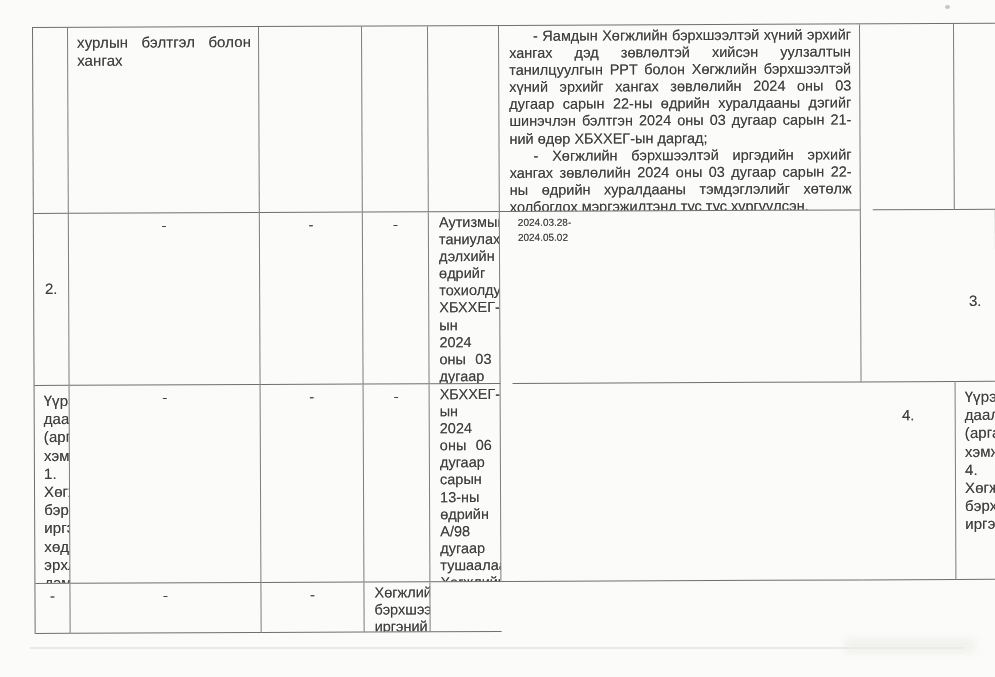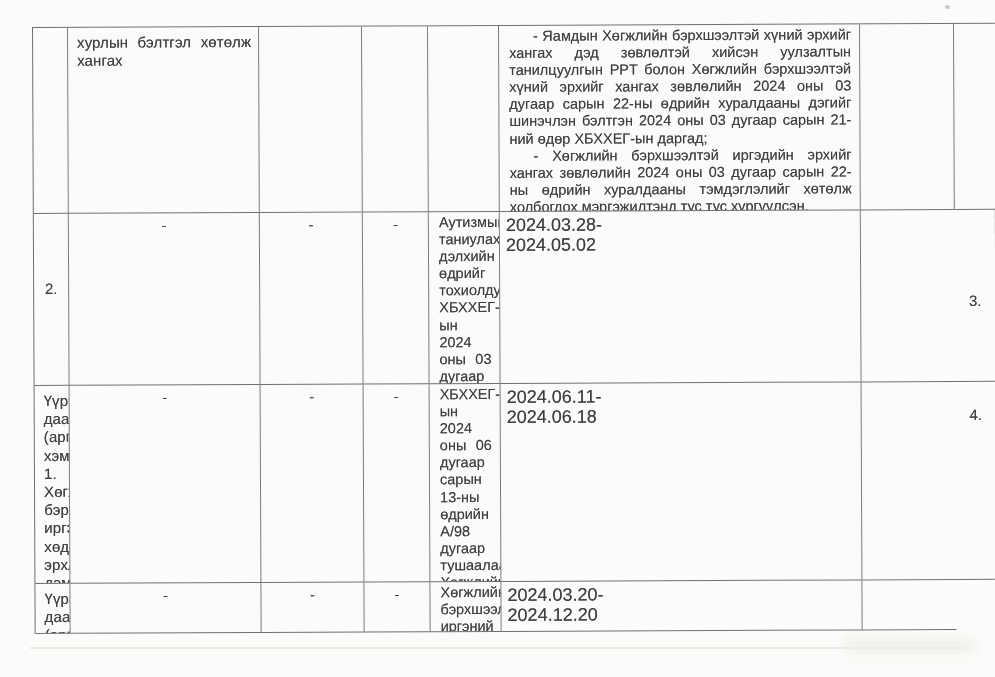--- a/index.html
+++ b/index.html
@@ -59,24 +59,25 @@
   }
   .cell.result {
     font-size: 14.5px;
     line-height: 17.1px;
     text-align: justify;
     padding: 2px 8px 0 10px;
   }
   .para { margin: 0; }
   .para.indent { text-indent: 24px; }
   .cell.period {
-    font-size: 18px;
-    line-height: 20px;
+    font-size: 10px;
+    line-height: 15px;
     padding: 3px 2px 0 6px;
     white-space: pre-line;
+    margin-left: 12px;
   }
   
   .artifact { position: absolute; pointer-events: none; }
   .dot {
     left: 945px; top: 5px; width: 5px; height: 4px;
     background: #b9b9b9; border-radius: 50%; opacity: .8;
   }
   .ghost-line {
     left: 30px; top: 647px; width: 935px; height: 2px;
     background: #d9d9d5; opacity: .5; filter: blur(.6px);
@@ -90,21 +91,21 @@
 <body>
 
 <div class="page">
 
   <div class="artifact dot"></div>
 
   <div class="sheet">
     <div class="table">
 
       <div class="cell num r1"></div>
-      <div class="cell task">хурлын бэлтгэл хөтөлж хангах</div>
+      <div class="cell task">хурлын бэлтгэл болон хангах</div>
       <div class="cell dash"></div>
       <div class="cell dash"></div>
       <div class="cell dash"></div>
       <div class="cell result">
         <p class="para indent">- Яамдын Хөгжлийн бэрхшээлтэй хүний эрхийг хангах дэд зөвлөлтэй хийсэн уулзалтын танилцуулгын PPT болон Хөгжлийн бэрхшээлтэй хүний эрхийг хангах зөвлөлийн 2024 оны 03 дугаар сарын 22-ны өдрийн хуралдааны дэгийг шинэчлэн бэлтгэн 2024 оны 03 дугаар сарын 21-ний өдөр ХБХХЕГ-ын даргад;</p>
         <p class="para indent">- Хөгжлийн бэрхшээлтэй иргэдийн эрхийг хангах зөвлөлийн 2024 оны 03 дугаар сарын 22-ны өдрийн хуралдааны тэмдэглэлийг хөтөлж холбогдох мэргэжилтэнд тус тус хүргүүлсэн.</p>
       </div>
       <div class="cell period"></div>
       <div class="cell edge"></div>
 
@@ -120,34 +121,30 @@
       <div class="cell edge"></div>
 
       <div class="cell num r3">3.</div>
       <div class="cell task">Үүрэг даалгавар (арга хэмжээ) 1. Хөгжлийн бэрхшээлтэй иргэдийн хөдөлмөр эрхлэлтийг дэмжих төвийн нээлтийн арга хэмжээ зохион байгуулах ажлын хэсэгт ажиллах</div>
       <div class="cell dash">-</div>
       <div class="cell dash">-</div>
       <div class="cell dash">-</div>
       <div class="cell result">
         <p class="para">ХБХХЕГ-ын 2024 оны 06 дугаар сарын 13-ны өдрийн А/98 дугаар тушаалаар Хөгжлийн бэрхшээлтэй иргэдийн хөдөлмөр эрхлэлтийг дэмжих төвийг хүлээн авах нээлтийн арга хэмжээ зохион байгуулах ажлын хэсгийн бүрэлдэхүүн батлагдсан. Энэ хүрээнд Арга хэмжээний хөтөлбөр, бэлтгэл ажлын төлөвлөгөөг боловсруулан бэлтгэл ажлыг хангаж 2024 оны 06 дугаар сарын 08-ны өдөр "Хөгжлийн бэрхшээлтэй иргэдийн хөдөлмөр эрхлэлтийг дэмжих төвийг нээлтийн ёслолын ажиллагаа" арга хэмжээний зохион байгуулалтад орж ажилласан.</p>
       </div>
-      <div class="cell period">2024.06.11-
-2024.06.18</div>
       <div class="cell edge"></div>
 
       <div class="cell num r4">4.</div>
       <div class="cell task">Үүрэг даалгавар (арга хэмжээ) 4. Хөгжлийн бэрхшээлтэй иргэдийн</div>
       <div class="cell dash">-</div>
       <div class="cell dash">-</div>
       <div class="cell dash">-</div>
       <div class="cell result">
         <p class="para">Хөгжлийн бэрхшээлтэй иргэний хөдөлмөр эрхлэлтийн сургалтыг зохион байгуулах эрх бүхий байгууллагуудыг сонгон шалгаруулах сургалтын</p>
       </div>
-      <div class="cell period">2024.03.20-
-2024.12.20</div>
       <div class="cell edge"></div>
 
     </div>
   </div>
 
   <div class="artifact ghost-line"></div>
   <div class="artifact smudge"></div>
 
 </div>
 

